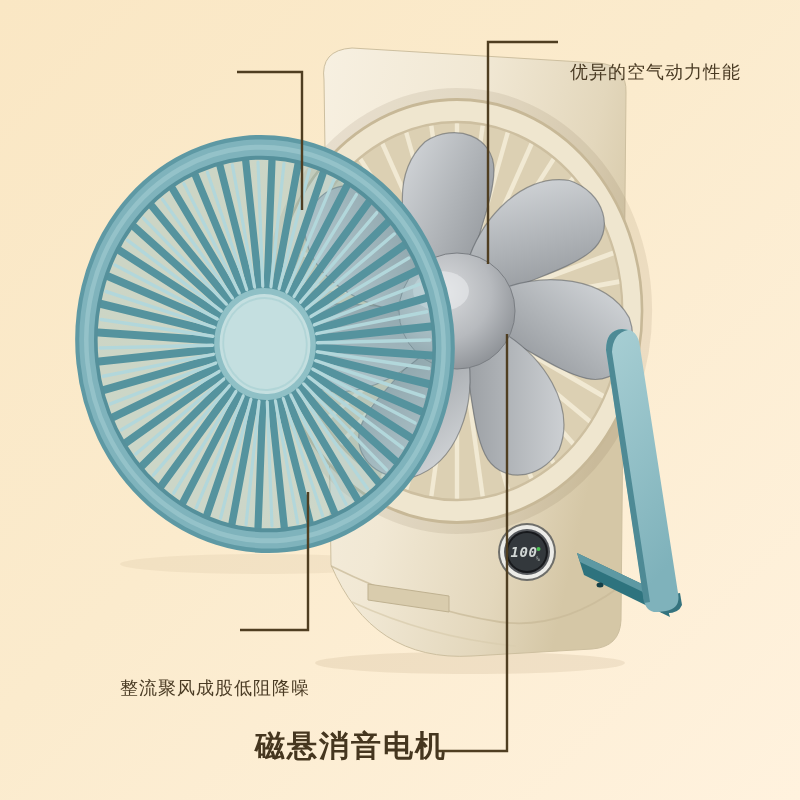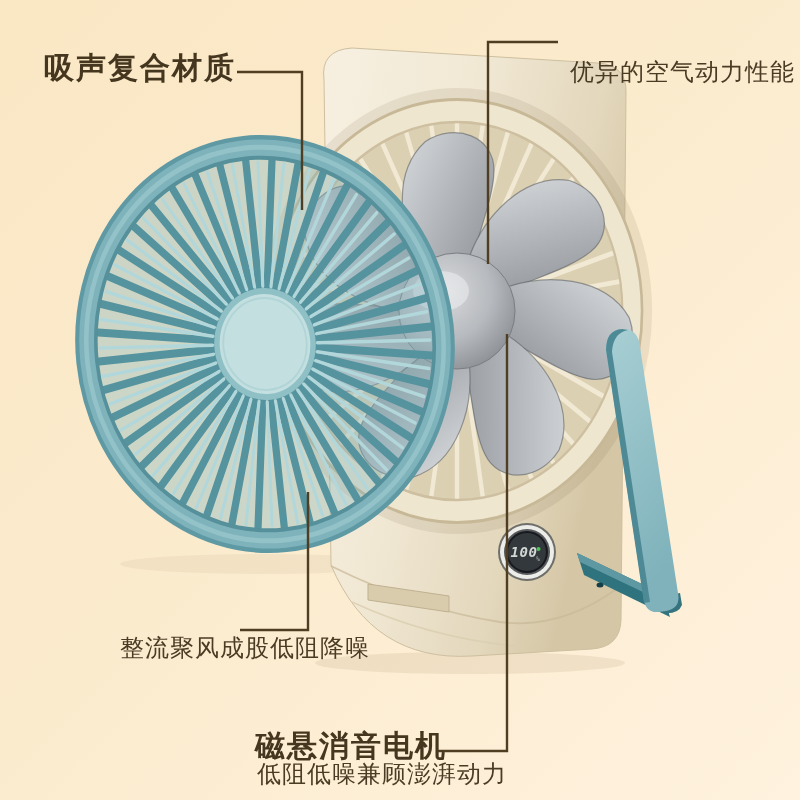--- a/index.html
+++ b/index.html
@@ -7,21 +7,21 @@
     position:relative;width:800px;height:800px;overflow:hidden;
     background:linear-gradient(135deg,#FAE7C4 0%,#FBEBCD 45%,#FFF2DE 100%);
     font-family:"Liberation Sans","DejaVu Sans",sans-serif;
   }
   .stage svg{position:absolute;left:0;top:0;}
   .label-title{
     position:absolute;color:#45361F;font-weight:700;font-size:30px;
     letter-spacing:2px;line-height:32px;white-space:nowrap;
   }
   .label-sub{
-    position:absolute;color:#4A3B24;font-weight:500;font-size:24px;
+    position:absolute;color:#4A3B24;font-weight:500;font-size:18px;
     letter-spacing:1px;line-height:20px;white-space:nowrap;
   }
   #rear-fins line{stroke:#F1E9D3;stroke-width:5;}
   #front-fins-dark line{stroke:#55939E;stroke-width:8;stroke-linecap:round;}
   #front-fins-light line{stroke:#B2D7DB;stroke-width:3.5;stroke-linecap:round;}
   .callout path{fill:none;stroke:#4F3E21;stroke-width:2.4;}
   .disp-val{font-family:"DejaVu Sans Mono","Liberation Mono",monospace;font-style:italic;font-weight:bold;}
   .disp-unit{font-family:"DejaVu Sans Mono","Liberation Mono",monospace;font-style:italic;}
 </style>
 </head>
@@ -251,22 +251,20 @@
   </g>
 
   <g class="callout">
     <path d="M 237,72 H 302 V 210"></path>
     <path d="M 558,42 H 488 V 264"></path>
     <path d="M 240,630 H 308 V 492"></path>
     <path d="M 437,751 H 507 V 334"></path>
   </g>
 </svg>
 
-  <div class="label-title" style="left:44px;top:52px">吸声复合材质</div>
 
   <div class="label-sub" style="left:570px;top:62px">优异的空气动力性能</div>
 
-  <div class="label-sub" style="left:120px;top:638px">整流聚风成股低阻降噪</div>
+  <div class="label-sub" style="left:120px;top:678px">整流聚风成股低阻降噪</div>
 
   <div class="label-title" style="left:255px;top:730px">磁悬消音电机</div>
-  <div class="label-sub" style="left:257px;top:764px">低阻低噪兼顾澎湃动力</div>
 
 </div>
 
 </body></html>

